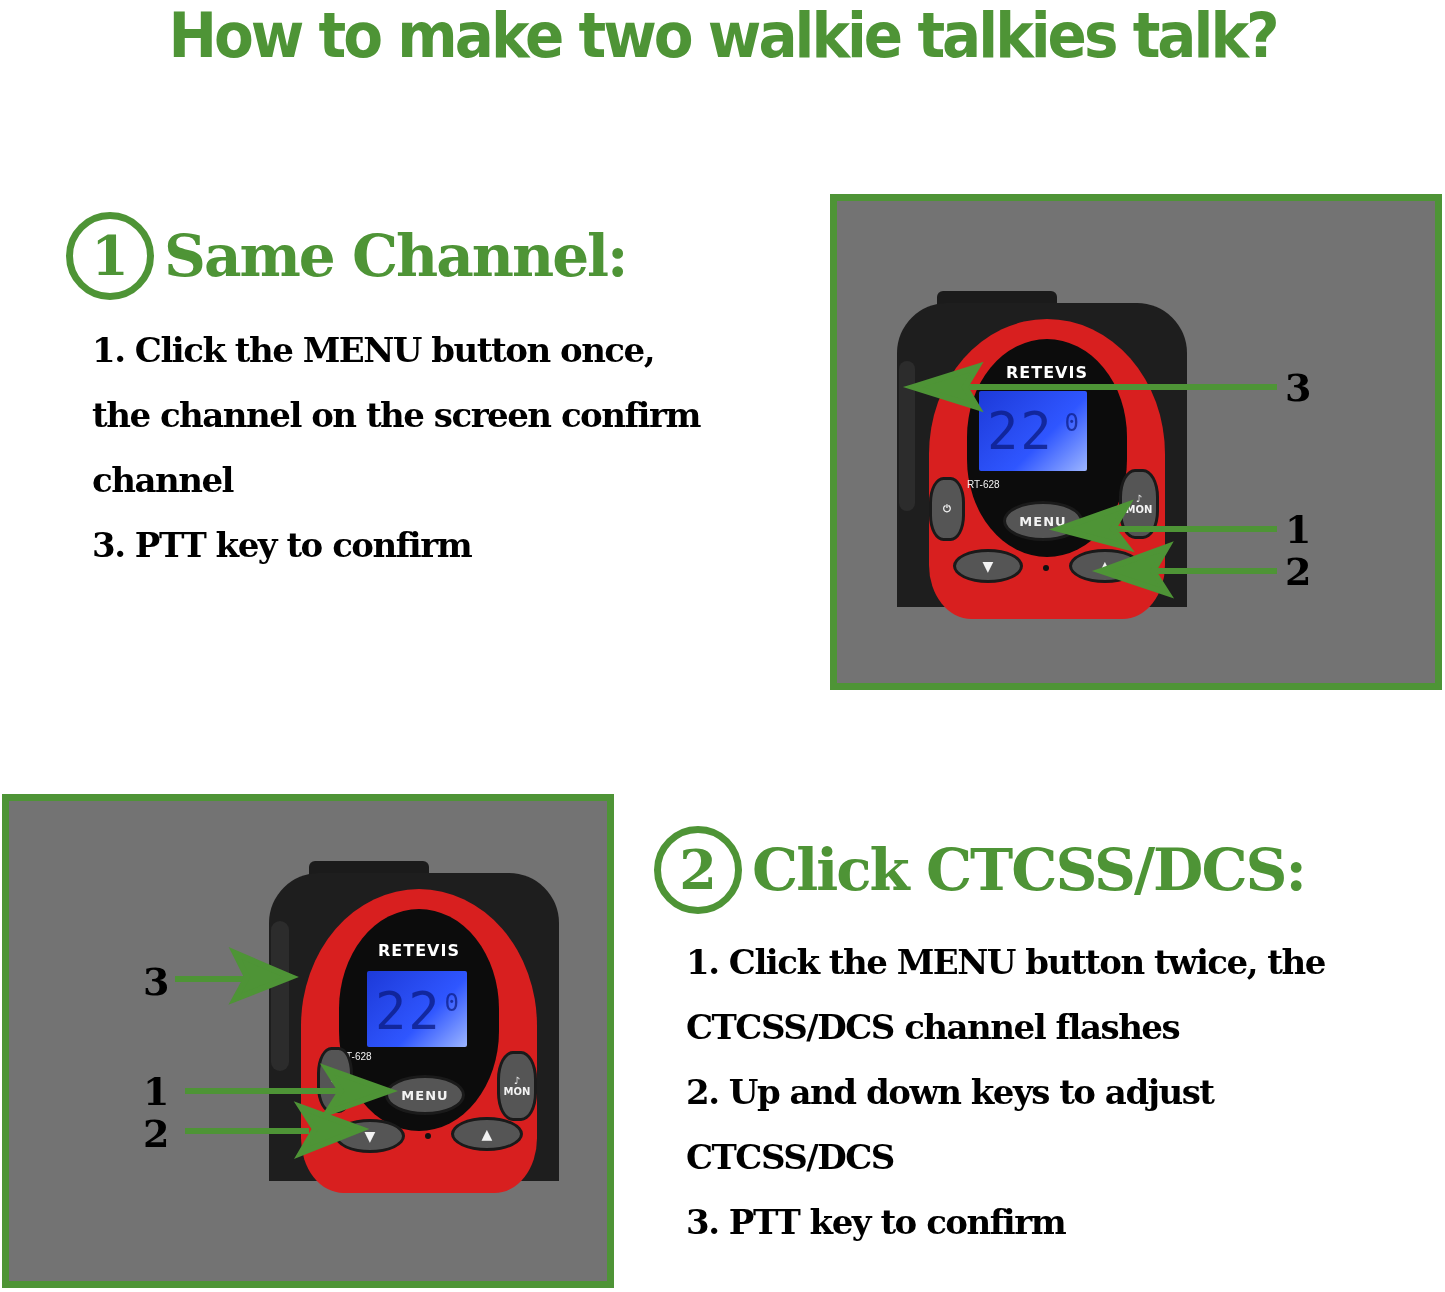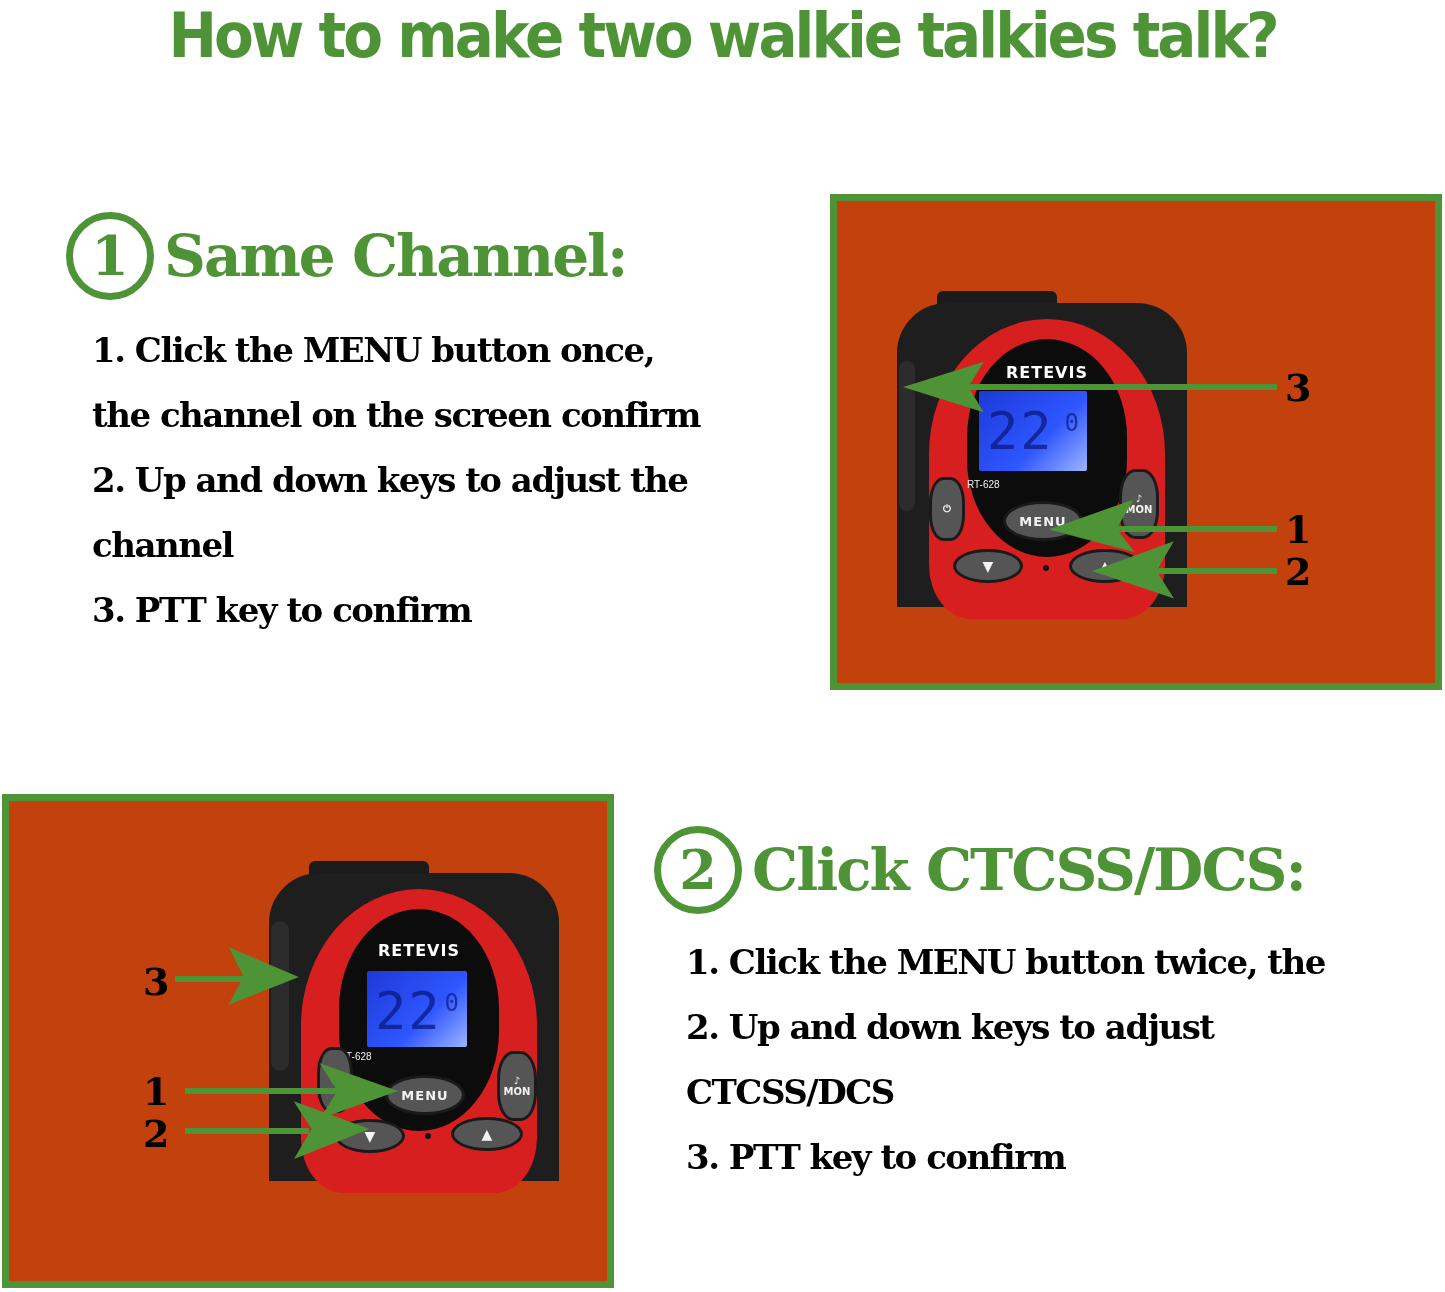--- a/index.html
+++ b/index.html
@@ -25,21 +25,21 @@
       color: #4e9436; font-family: "DejaVu Serif", serif; font-weight: bold;
       font-size: 58px; letter-spacing: -2px; margin-left: 10px; line-height: 1;
     }
 
     .steps { position: absolute; list-style: none; }
     .steps li {
       color: #000; font-family: "DejaVu Serif", serif; font-weight: bold;
       font-size: 34px; letter-spacing: -1.5px; line-height: 65px; white-space: nowrap;
     }
 
-    .frame { position: absolute; border: 7px solid #4e9436; background: #c2410c; }
+    .frame { position: absolute; border: 7px solid #4e9436; background: #737373; }
 
     
     .radio { position: absolute; }
     .radio .antenna {
       position: absolute; top: 0; height: 20px; background: #1b1b1b; border-radius: 6px 6px 0 0;
     }
     .radio .body {
       position: absolute; top: 12px; left: 0; right: 0; bottom: 0;
       background: #1e1e1e; border-radius: 50px 50px 0 0;
     }
@@ -95,21 +95,20 @@
 <h1 class="title">How to make two walkie talkies talk?</h1>
 
 <div class="section-head" style="left:66px; top:212px;">
   <div class="num-circle">1</div>
   <div class="section-title">Same Channel:</div>
 </div>
 
 <ul class="steps" style="left:92px; top:318px;">
   <li>1. Click the MENU button once,</li>
   <li>the channel on the screen confirm</li>
-  <li>2. Up and down keys to adjust the</li>
   <li>channel</li>
   <li>3. PTT key to confirm</li>
 </ul>
 
 <div class="frame" style="left:830px; top:194px; width:612px; height:496px;">
 
   <div class="radio" style="left:60px; top:90px; width:290px; height:316px;">
     <div class="antenna" style="left:40px; width:120px;"></div>
     <div class="body"></div>
     <div class="side-btn" style="left:2px; top:70px; width:16px; height:150px;"></div>
@@ -204,16 +203,17 @@
   <div class="callout" style="left:134px; top:314px;">2</div>
 </div>
 
 <div class="section-head" style="left:654px; top:826px;">
   <div class="num-circle">2</div>
   <div class="section-title">Click CTCSS/DCS:</div>
 </div>
 
 <ul class="steps" style="left:686px; top:930px;">
   <li>1. Click the MENU button twice, the</li>
+  <li>CTCSS/DCS channel flashes</li>
   <li>2. Up and down keys to adjust</li>
   <li>CTCSS/DCS</li>
   <li>3. PTT key to confirm</li>
 </ul>
 
 </body></html>

